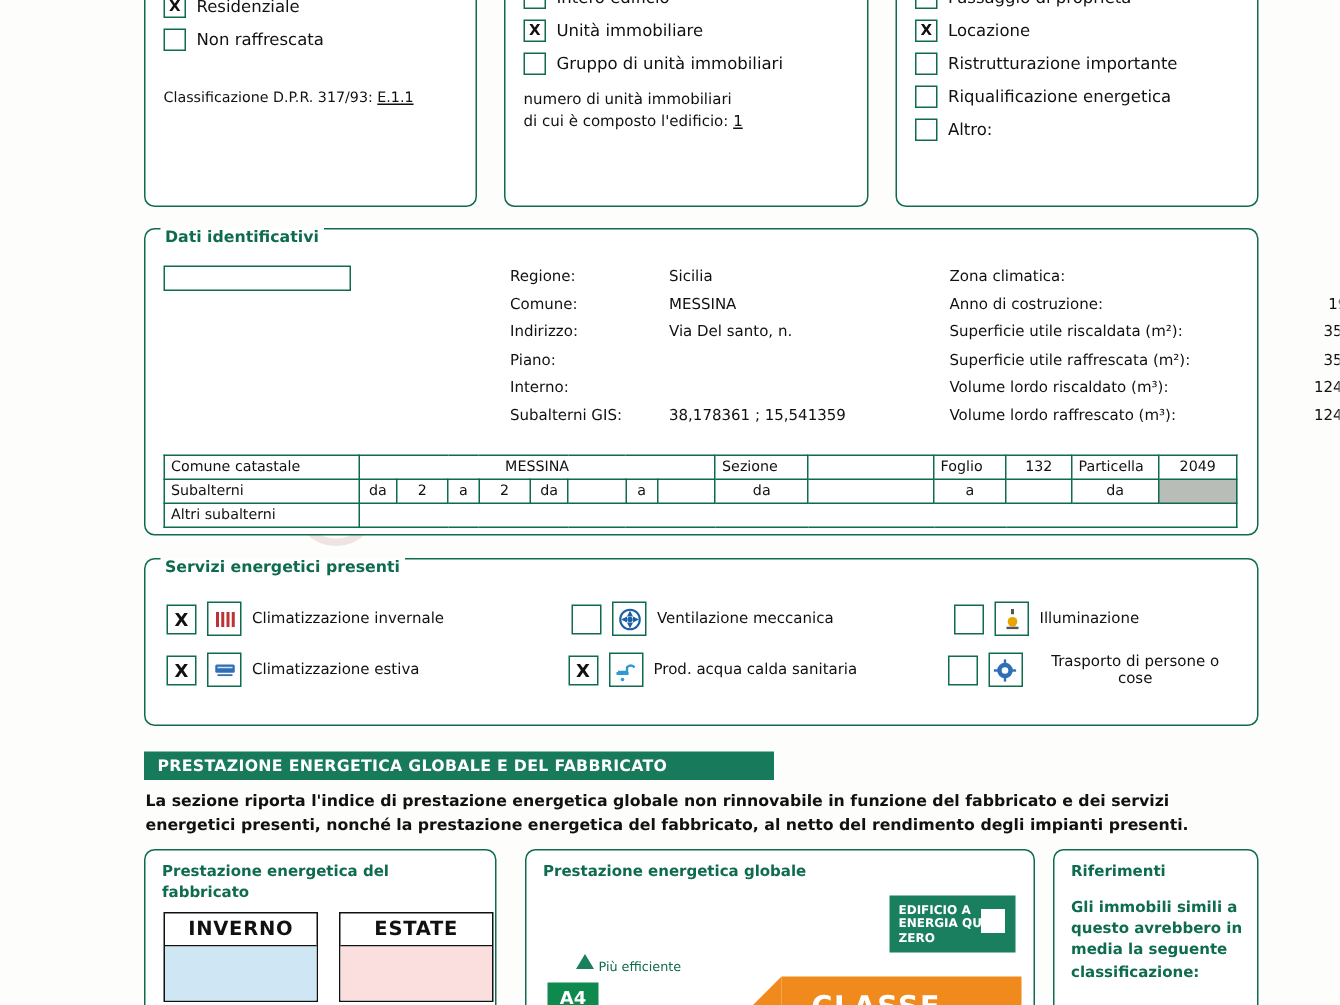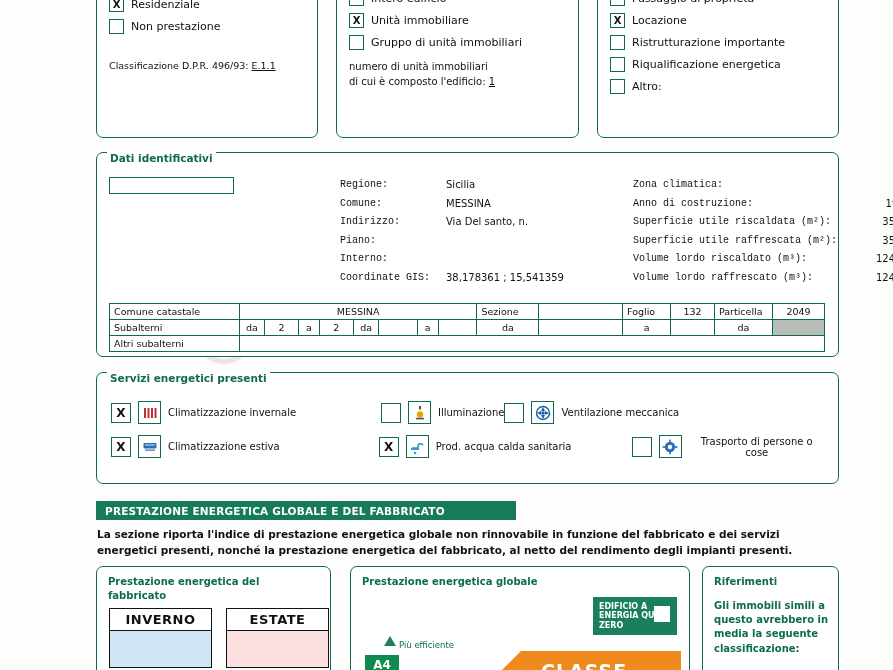--- a/index.html
+++ b/index.html
@@ -44,21 +44,21 @@
   .numunita { font-size:10px; line-height:1.45; margin-top:10px; }
   .numunita .u { text-decoration:underline; }
 
   
   #dati-box { left:96px; top:152px; width:743px; height:205px; }
   #dati-input {
     position:absolute; left:12px; top:24px; width:125px; height:17px;
     border:1.4px solid #0f6b4f; background:#fff;
   }
   .kv { position:absolute; font-size:10px; }
-  .kv .k { color:#111;font-family:Liberation Mono, monospace; }
+  .kv .k { color:#111; }
   .col-a { left:243px; top:26px; width:290px; }
   .col-b { left:536px; top:26px; width:296px; }
   .kvrow { display:flex; margin-bottom:7.5px; }
   .kvrow .k { width:106px; flex:none; }
   .kvrow .v { }
   .col-b .kvrow .k { width:224px; }
   .col-b .kvrow .v { text-align:right; width:54px; }
 
   
   .cat { position:absolute; left:12px; top:150px; width:716px; border-collapse:collapse; }
@@ -166,24 +166,24 @@
   <div id="watermark">RI-TECNICA</div>
 
   <div class="gbox" id="panel-left">
     <div class="panel-inner" style="padding-top:58px;">
       <div class="row">
         <span class="chk">X</span>
         <span class="lbl">Residenziale</span>
       </div>
       <div class="row">
         <span class="chk"></span>
-        <span class="lbl">Non prestazione</span>
+        <span class="lbl">Non raffrescata</span>
       </div>
       <div class="classif">
-        <span>Classificazione D.P.R. 496/93:</span>
+        <span>Classificazione D.P.R. 317/93:</span>
         <span class="u">E.1.1</span>
       </div>
     </div>
   </div>
 
   <div class="gbox" id="panel-mid">
     <div class="panel-inner" style="padding-top:52px;">
       <div class="row">
         <span class="chk"></span>
         <span class="lbl">Intero edificio</span>
@@ -251,21 +251,21 @@
       </div>
       <div class="kvrow">
         <span class="k">Piano:</span>
         <span class="v"></span>
       </div>
       <div class="kvrow">
         <span class="k">Interno:</span>
         <span class="v"></span>
       </div>
       <div class="kvrow">
-        <span class="k">Coordinate GIS:</span>
+        <span class="k">Subalterni GIS:</span>
         <span class="v">38,178361 ; 15,541359</span>
       </div>
     </div>
 
     <div class="kv col-b">
       <div class="kvrow">
         <span class="k">Zona climatica:</span>
         <span class="v">B</span>
       </div>
       <div class="kvrow">
@@ -339,41 +339,41 @@
                 <g fill="#b33">
               <rect x="2" y="3" width="2" height="10"></rect>
                   <rect x="5.5" y="3" width="2" height="10"></rect>
               <rect x="9" y="3" width="2" height="10"></rect>
                   <rect x="12.5" y="3" width="2" height="10"></rect>
             </g>
               </svg>
           </span>
           <span class="cap">Climatizzazione invernale</span>
         </div>
+        <div class="svc" style="width:255px">
+          <span class="chk"></span>
+          <span class="svcicon">
+            <svg width="16" height="16" viewBox="0 0 16 16">
+                <circle cx="8" cy="8" r="6.5" fill="none" stroke="#1a5fa8" stroke-width="1.4"></circle>
+                <circle cx="8" cy="8" r="1.8" fill="#1a5fa8"></circle>
+                <path d="M8 2 L10 6 L6 6 Z M14 8 L10 10 L10 6 Z M8 14 L6 10 L10 10 Z M2 8 L6 6 L6 10 Z" fill="#1a5fa8"></path>
+              </svg>
+          </span>
+          <span class="cap">Ventilazione meccanica</span>
+        </div>
         <div class="svc">
           <span class="chk"></span>
           <span class="svcicon">
             <svg width="16" height="16" viewBox="0 0 16 16">
                 <circle cx="8" cy="9.5" r="3.2" fill="#e8a400"></circle>
                 <rect x="7" y="1" width="2" height="3.5" fill="#555"></rect>
                 <rect x="4" y="12.8" width="8" height="1.6" fill="#555"></rect>
               </svg>
           </span>
           <span class="cap">Illuminazione</span>
-        </div>
-        <div class="svc" style="width:255px">
-          <span class="chk"></span>
-          <span class="svcicon">
-            <svg width="16" height="16" viewBox="0 0 16 16">
-                <circle cx="8" cy="8" r="6.5" fill="none" stroke="#1a5fa8" stroke-width="1.4"></circle>
-                <circle cx="8" cy="8" r="1.8" fill="#1a5fa8"></circle>
-                <path d="M8 2 L10 6 L6 6 Z M14 8 L10 10 L10 6 Z M8 14 L6 10 L10 10 Z M2 8 L6 6 L6 10 Z" fill="#1a5fa8"></path>
-              </svg>
-          </span>
-          <span class="cap">Ventilazione meccanica</span>
         </div>
       </div>
 
       <div class="svc-row">
         <div class="svc" style="width:270px">
           <span class="chk">X</span>
           <span class="svcicon">
             <svg width="16" height="16" viewBox="0 0 16 16">
                 <rect x="1.5" y="4" width="13" height="5.5" rx="1" fill="#2f6fb5"></rect>
                 <rect x="3" y="10.5" width="10" height="1.2" fill="#2f6fb5"></rect>

